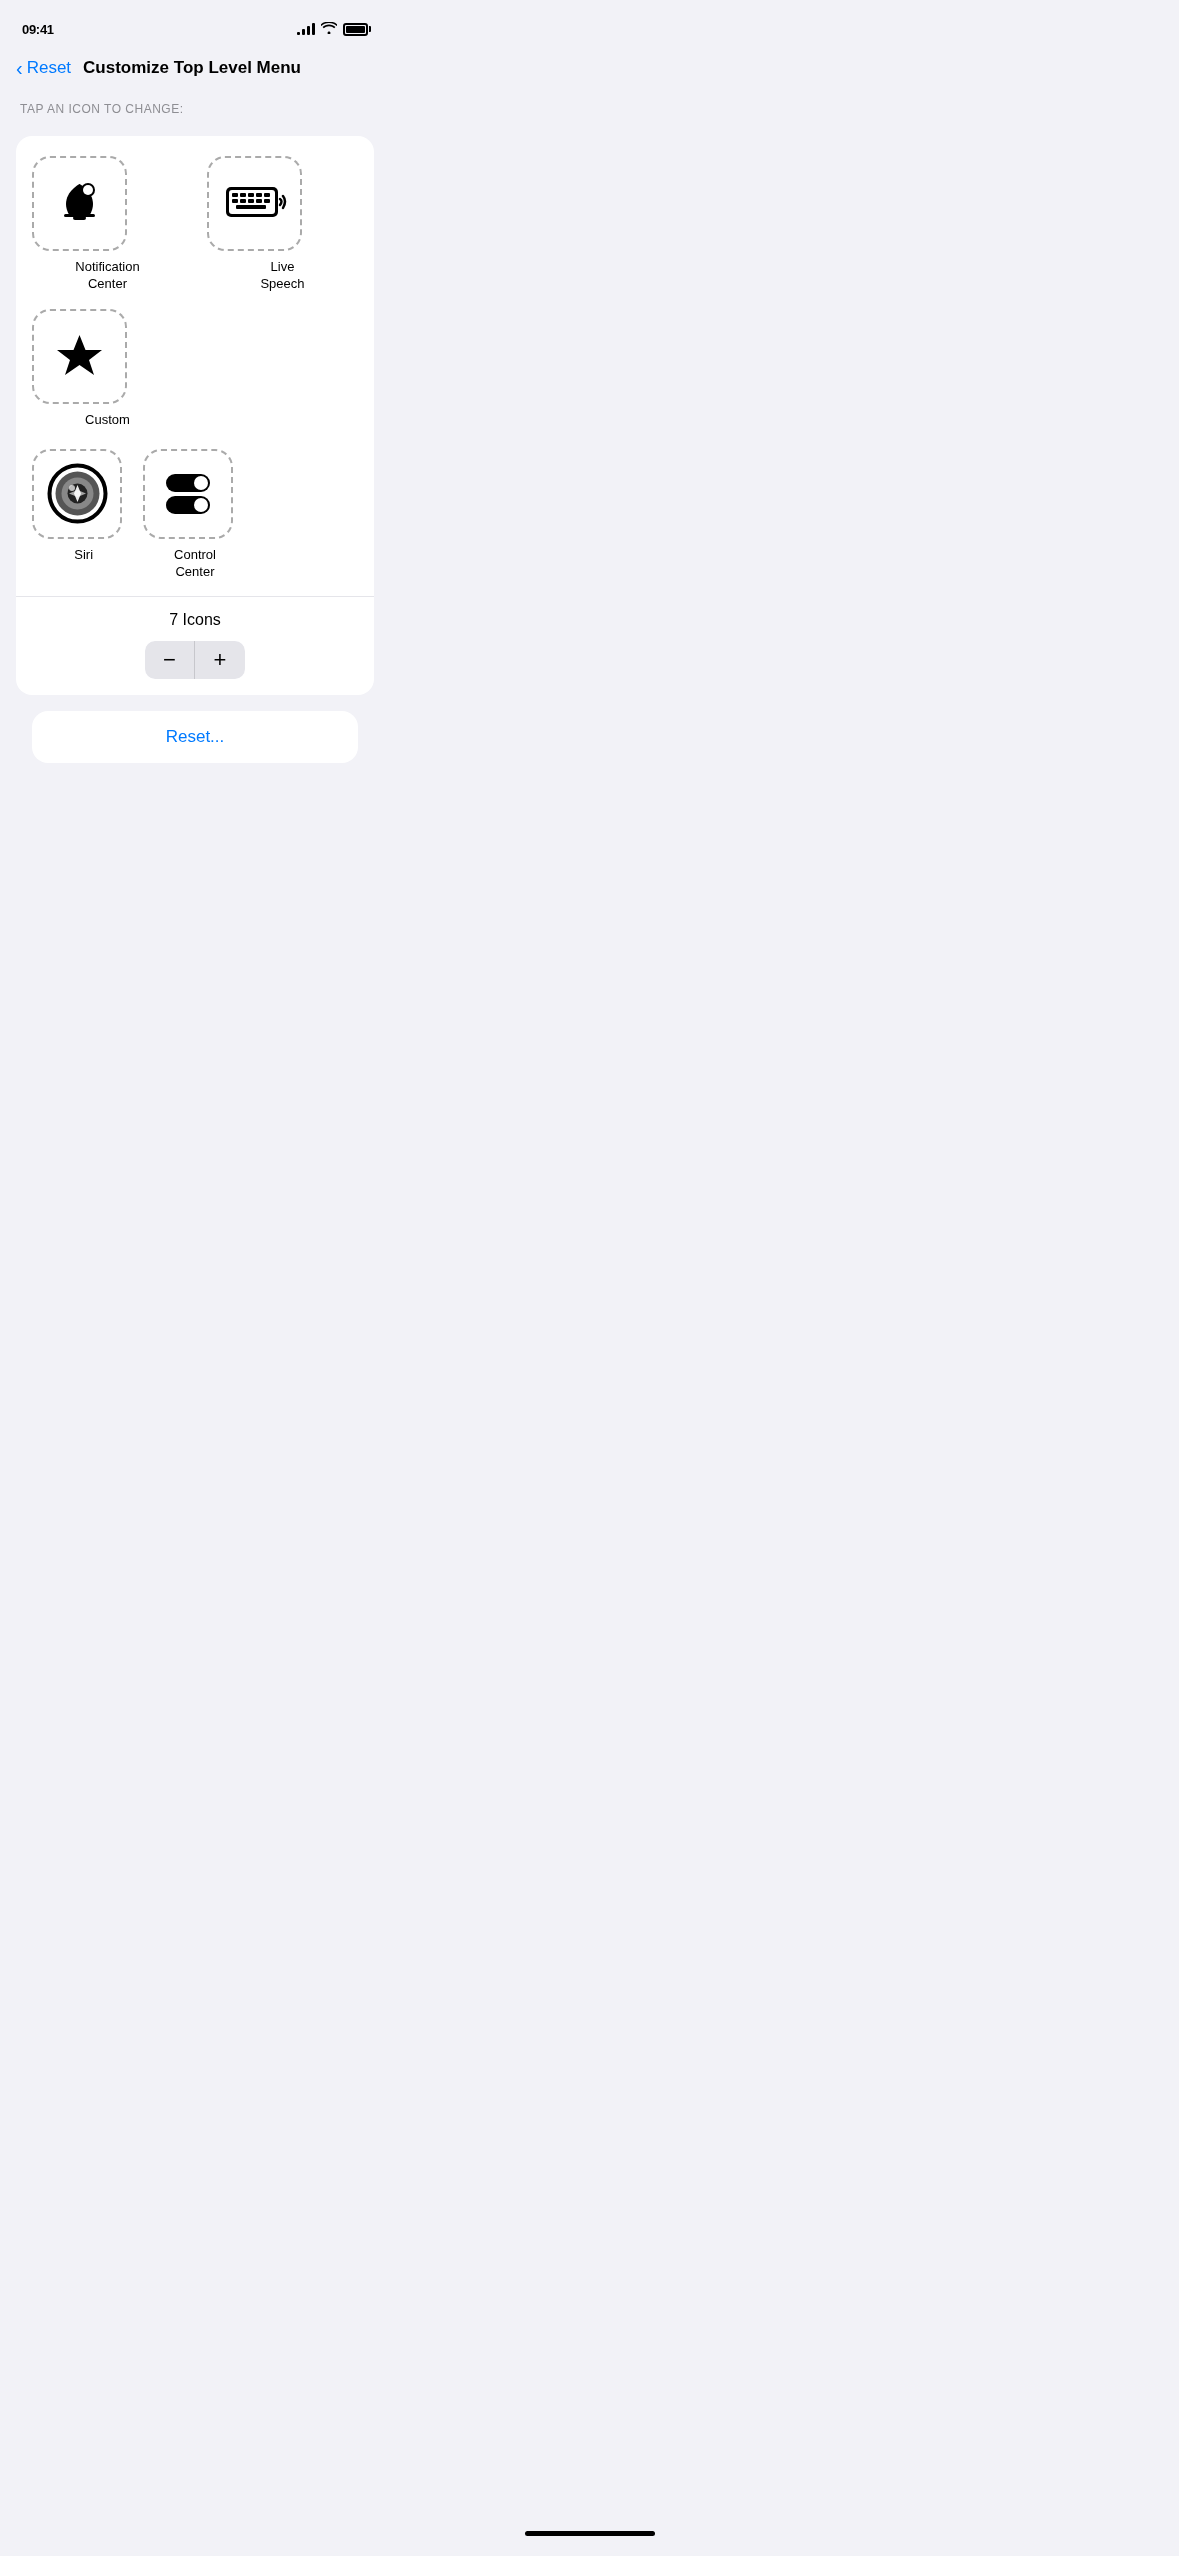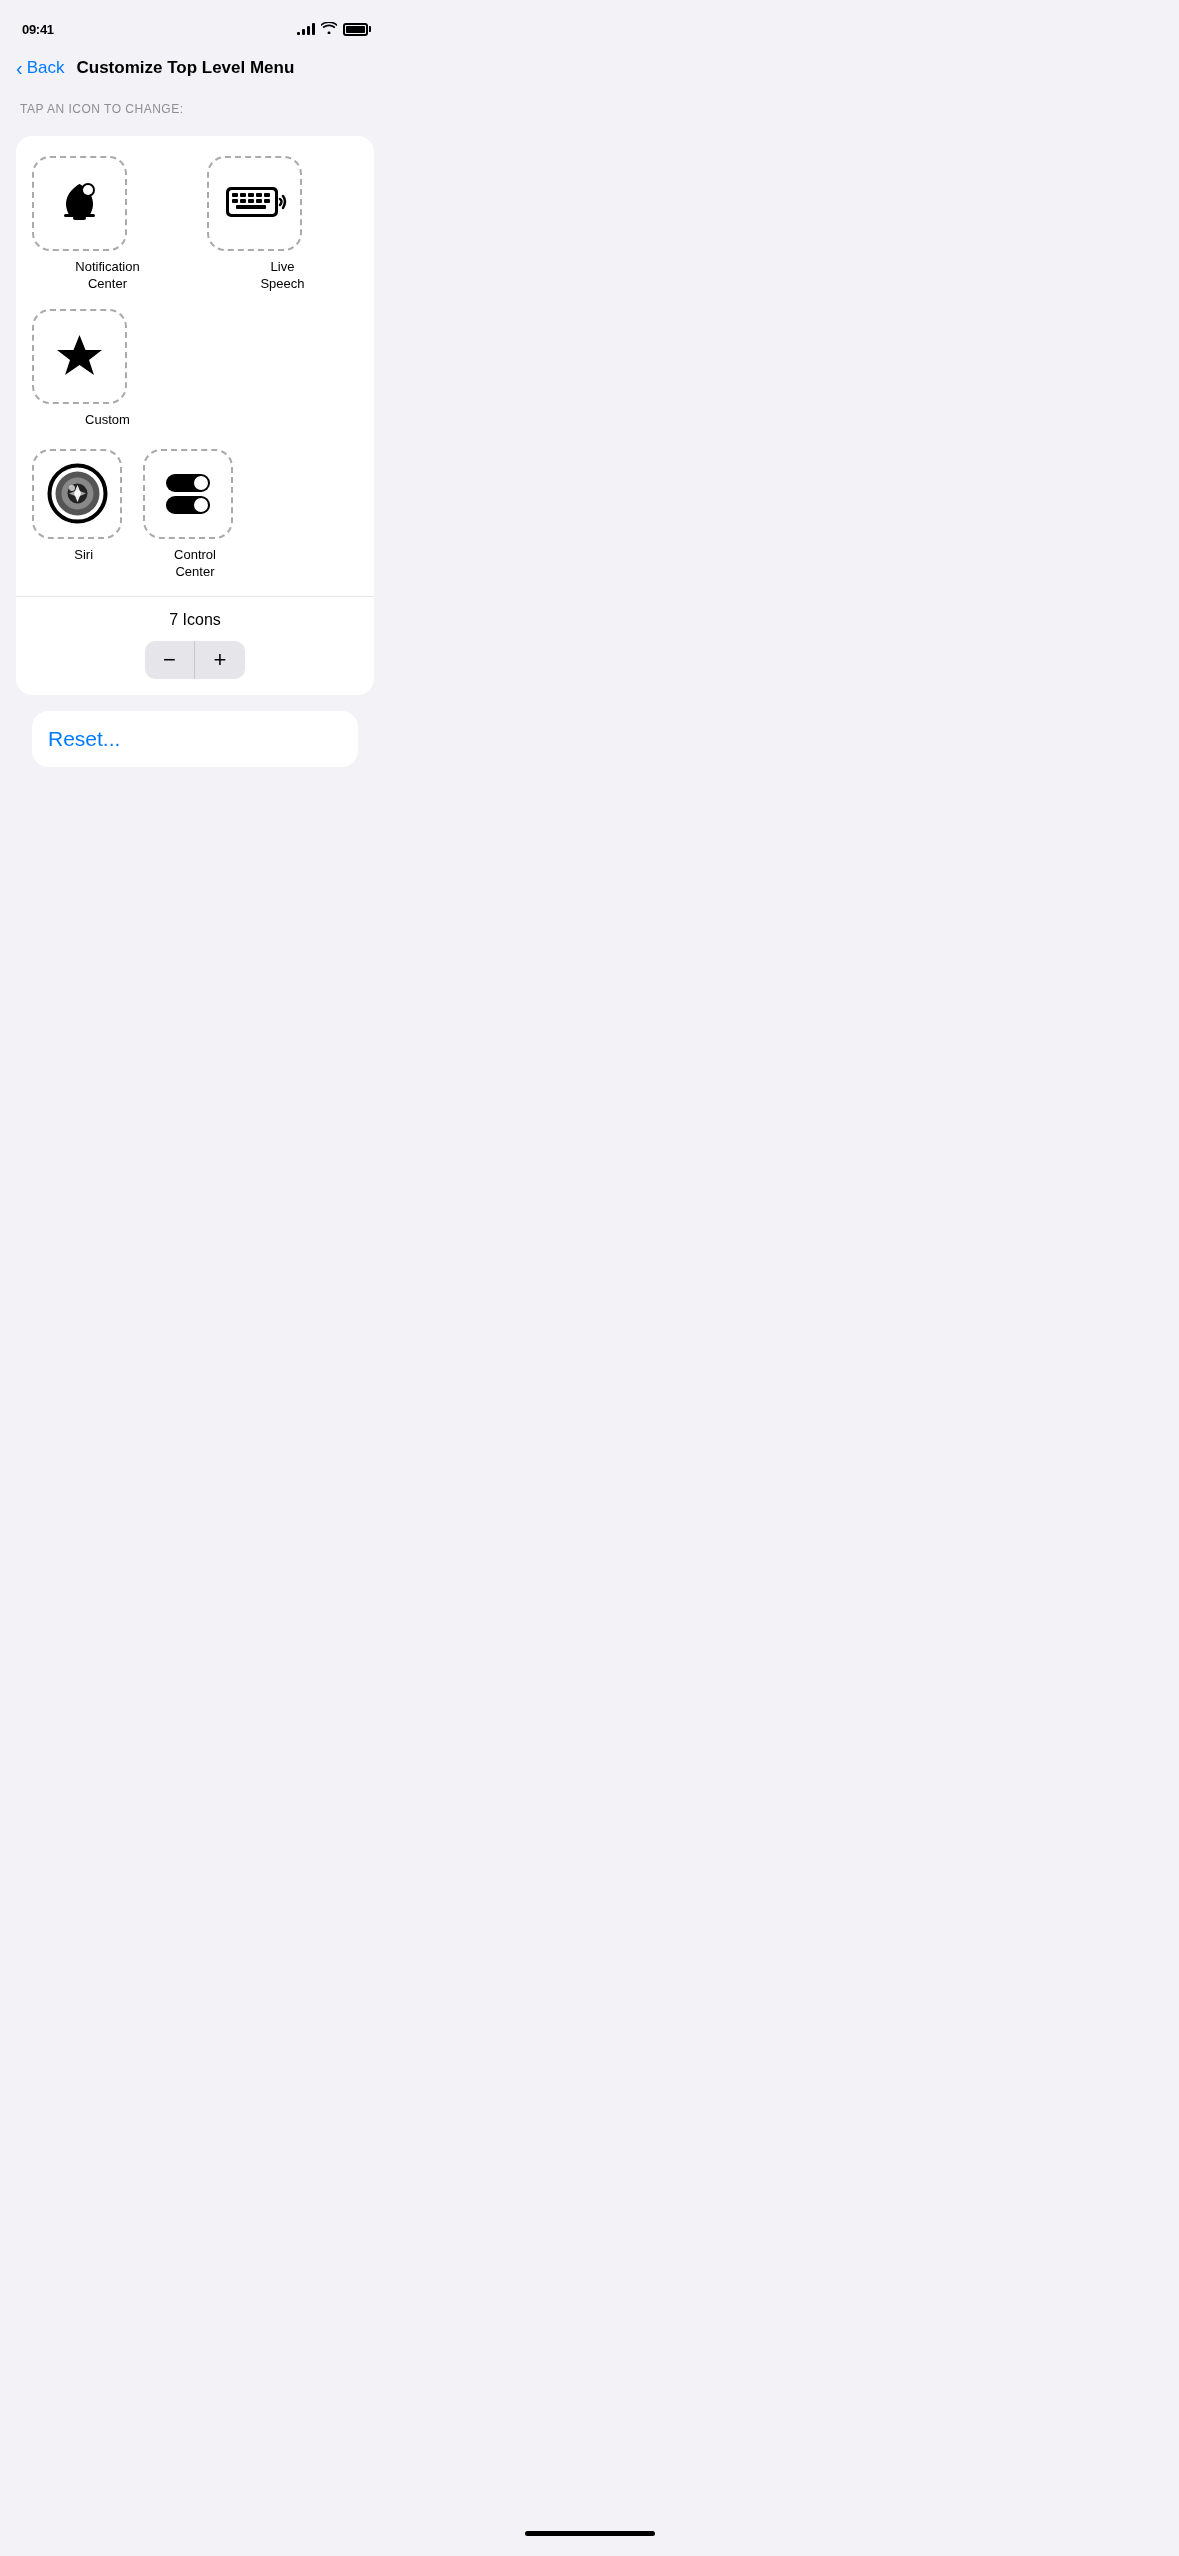--- a/index.html
+++ b/index.html
@@ -229,24 +229,24 @@
       margin: 16px 16px 0 16px;
       padding: 0;
       overflow: hidden;
     }
 
     .reset-button {
       width: 100%;
       padding: 16px;
       background: transparent;
       border: none;
-      font-size: 21px;
+      font-size: 17px;
       color: #007aff;
       cursor: pointer;
-      text-align: left;
+      text-align: center;
     }
 
     
     .home-indicator {
       display: flex;
       justify-content: center;
       padding: 20px 0 10px 0;
       position: fixed;
       bottom: 10px;
       left: 0;
@@ -281,21 +281,21 @@
     </span>
     <div class="battery-icon">
       <div class="battery-fill"></div>
     </div>
   </div>
 </div>
 
 <div class="nav-bar">
   <div class="back-button">
     <span class="back-chevron">‹</span>
-    <span>Back</span>
+    <span>Reset</span>
   </div>
   <span class="nav-title">Customize Top Level Menu</span>
 </div>
 
 <div class="content">
 
   <div class="section-label">TAP AN ICON TO CHANGE:</div>
 
   <div class="icons-card">
 

